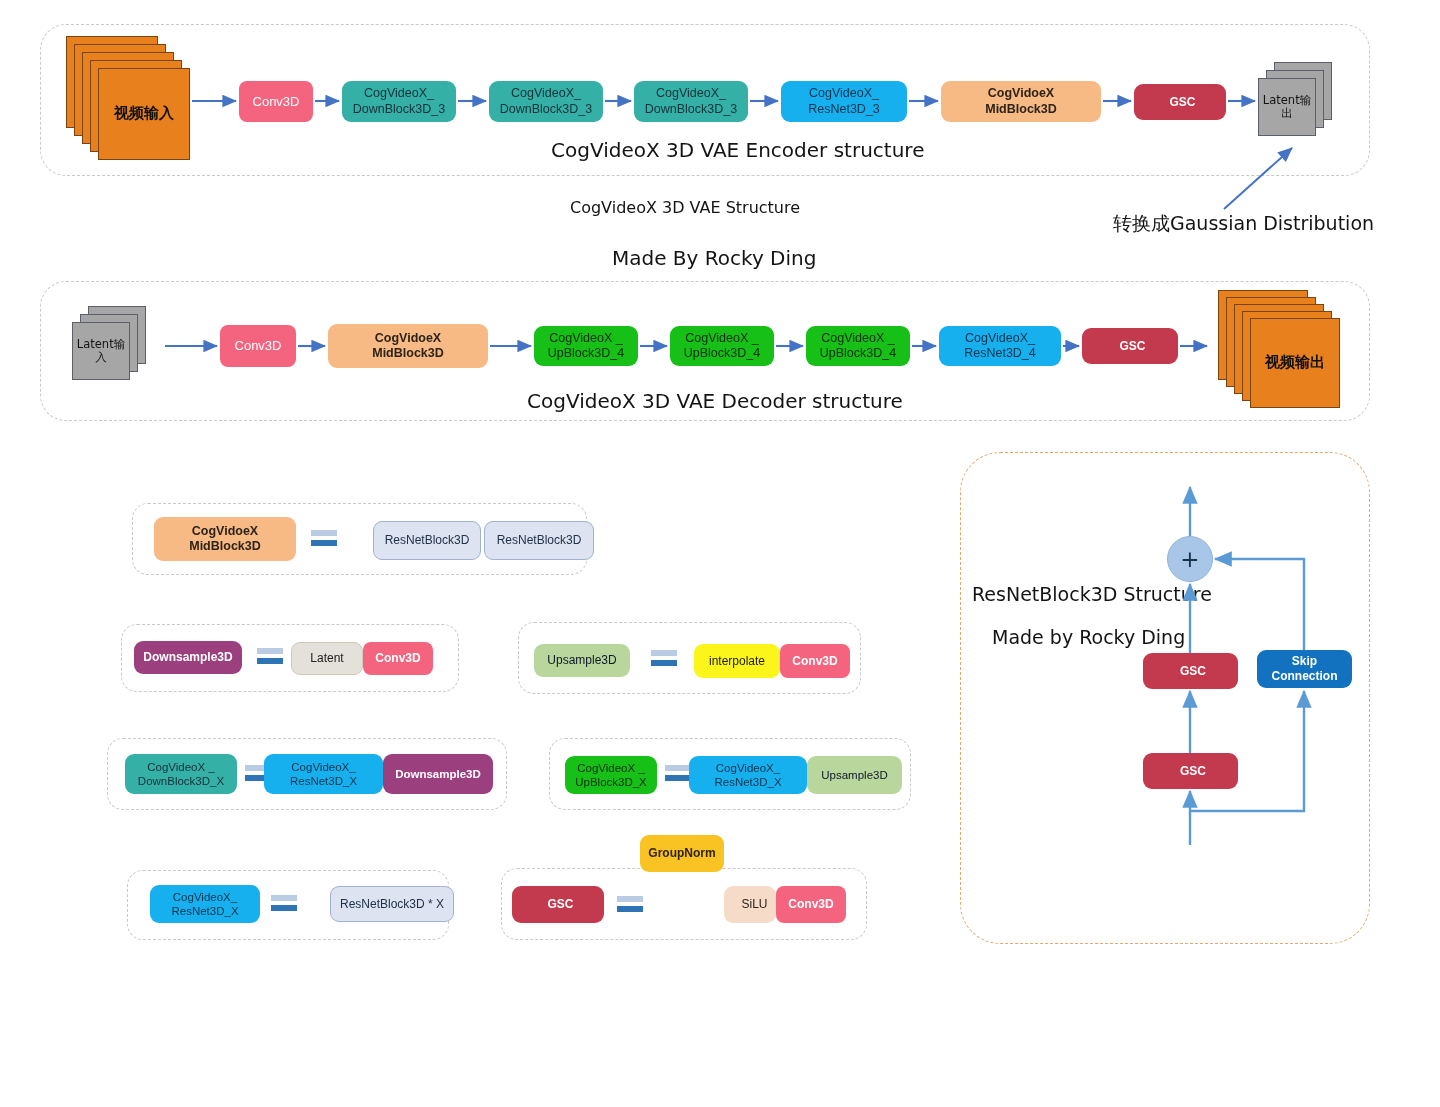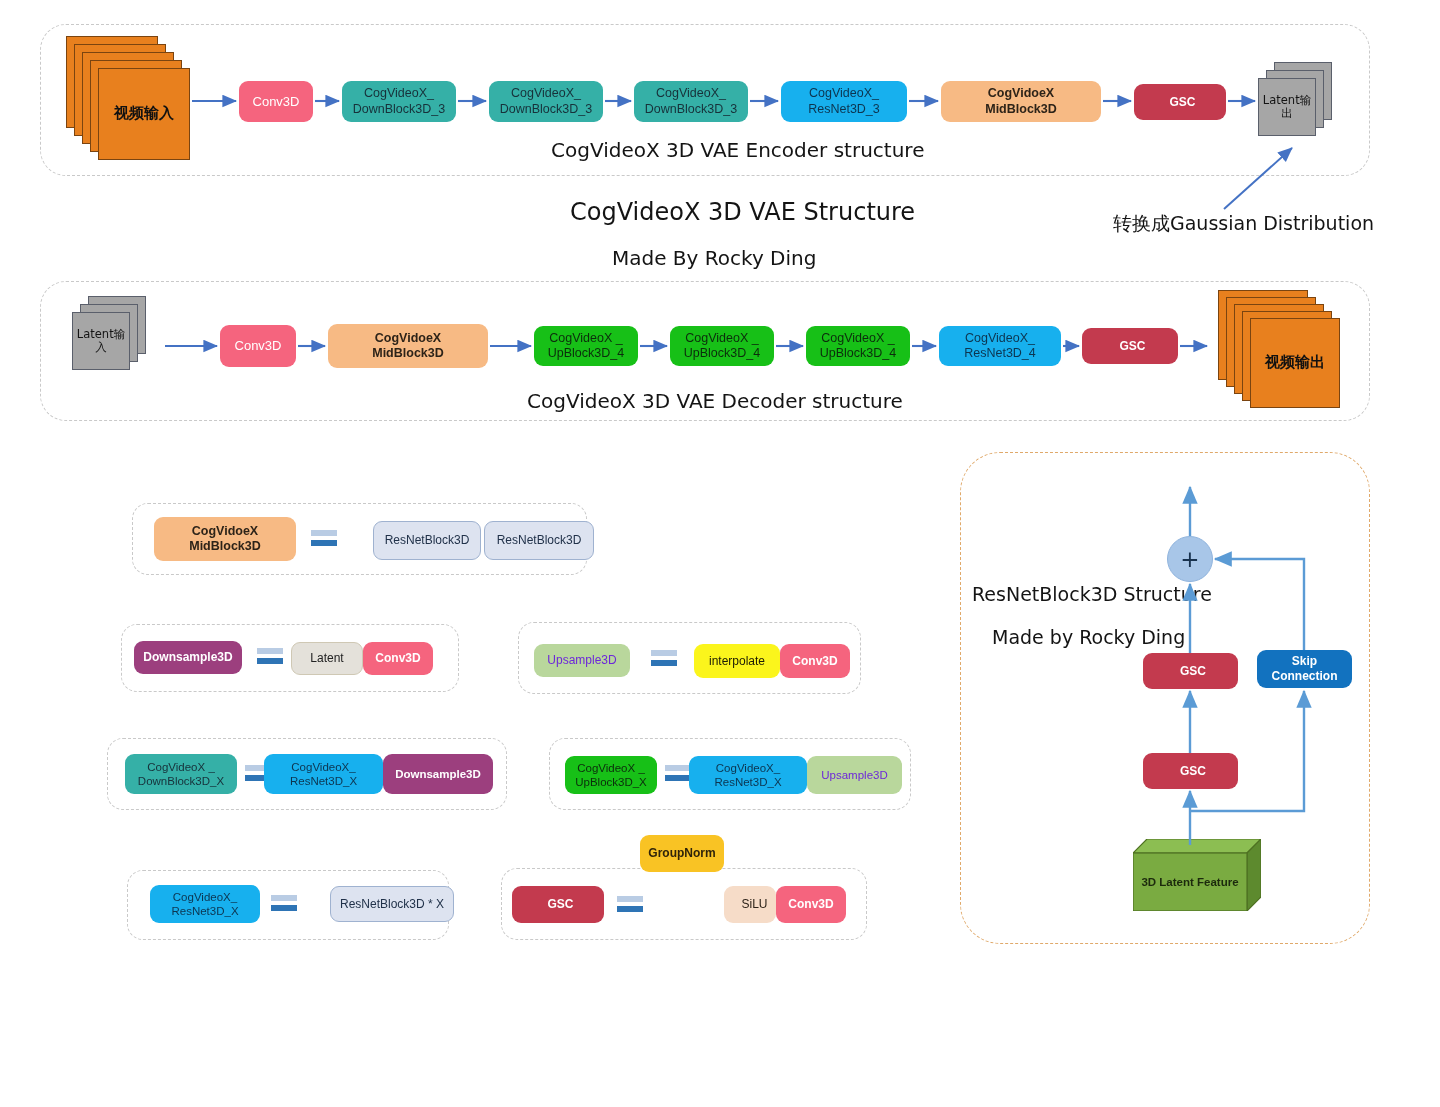--- a/index.html
+++ b/index.html
@@ -20,30 +20,30 @@
     border-radius: 9px;
     line-height: 1.22;
     font-size: 12.5px;
     color: #1d1d1d;
     white-space: pre-line;
     padding: 2px 4px;
   }
   .node .ln { display: block; width: 100%; }
 
   
-  .c-pink   { background: #f5647e; color: #ffffff; }
+  .c-pink   { background: #f5647e; color: #ffffff; border-radius: 8px; }
   .c-teal   { background: #35b0a7; color: #17313a; }
   .c-cyan   { background: #17b0ee; color: #0d3550; }
   .c-orange { background: #f7ba84; color: #2d2318; font-weight: bold; }
   .c-crimson{ background: #c33a4e; color: #ffffff; font-weight: bold; padding-left: 9px; }
   .c-green  { background: #17c017; color: #0c2d0c; }
   .c-lav    { background: #dde3f0; color: #21324a; border: 1px solid #9fb2d0; margin-left: 28px; }
   .c-purple { background: #9c3f7e; color: #ffffff; font-weight: bold; }
   .c-grey   { background: #e4e1da; color: #222; border: 1px solid #cfc8b4; }
-  .c-lgreen { background: #b9d79c; color: #6d28d9; }
+  .c-lgreen { background: #b9d79c; color: #0f172a; }
   .c-yellow { background: #fbf51c; color: #1c1c05; }
   .c-amber  { background: #f9c324; color: #30240a; font-weight: bold; }
   .c-peach  { background: #f6dcc8; color: #2c2218; padding-left: 13px; }
   .c-blue   { background: #1272bf; color: #ffffff; font-weight: bold; }
 
   
   .stack { position: absolute; }
   .stack .card {
     position: absolute;
     border: 1.4px solid #6a6a6a;
@@ -152,27 +152,27 @@
     <div class="card grey" style="left:16px; top:0px;  width:58px; height:58px;"></div>
     <div class="card grey" style="left:8px;  top:8px;  width:58px; height:58px;"></div>
     <div class="card grey" style="left:0px;  top:16px; width:58px; height:58px;">
       <span class="lbl">Latent输
 出</span>
     </div>
   </div>
 
   <div class="cap" style="left:551px; top:138px; font-size:20px;">CogVideoX 3D VAE Encoder structure</div>
 
-  <div class="cap" style="left:570px; top:198px; font-size:24px;">CogVideoX 3D VAE Structure</div>
+  <div class="cap" style="left:570px; top:198px; font-size:16px;">CogVideoX 3D VAE Structure</div>
   <div class="cap" style="left:612px; top:246px; font-size:20px;">Made By Rocky Ding</div>
   <div class="cap" style="left:1113px; top:211px; font-size:19px;">转换成Gaussian Distribution</div>
 
   <div class="dash" style="left:40px; top:281px; width:1330px; height:140px;"></div>
 
-  <div class="stack" style="left:72px; top:296px; width:90px; height:82px;">
+  <div class="stack" style="left:72px; top:306px; width:90px; height:82px;">
     <div class="card grey" style="left:16px; top:0px;  width:58px; height:58px;"></div>
     <div class="card grey" style="left:8px;  top:8px;  width:58px; height:58px;"></div>
     <div class="card grey" style="left:0px;  top:16px; width:58px; height:58px;">
       <span class="lbl">Latent输
 入</span>
     </div>
   </div>
 
   <div class="node c-pink" style="left:220px; top:325px; width:76px; height:42px; font-size:13px;">
     <span class="ln">Conv3D</span>
@@ -345,30 +345,20 @@
 
   <div class="node c-blue" style="left:1257px; top:650px; width:95px; height:38px; font-size:12px;">
     <span class="ln">Skip
 Connection</span>
   </div>
 
   <div class="node c-crimson" style="left:1143px; top:753px; width:95px; height:36px; font-size:12px;">
     <span class="ln">GSC</span>
   </div>
 
-  <div class="prism" style="left:1133px; top:839px; width:128px; height:72px;">
-    <svg width="128" height="72" style="position:absolute; left:0; top:0;">
-      <polygon points="0,14 14,0 128,0 114,14" fill="#8cbe52" stroke="#4e7122" stroke-width="1.2"></polygon>
-      <polygon points="114,14 128,0 128,58 114,72" fill="#5d8a2e" stroke="#4e7122" stroke-width="1.2"></polygon>
-      <rect x="0" y="14" width="114" height="58" fill="#7aab41" stroke="#4e7122" stroke-width="1.2"></rect>
-    </svg>
-    <div style="position:absolute; left:0; top:14px; width:114px; height:58px; display:flex; align-items:center; justify-content:center; font-size:11.5px; font-weight:bold; color:#1c2a0d;">
-      <span>3D Latent Feature</span>
-    </div>
-  </div>
 
   <svg class="wires">
     <defs>
       <marker id="ah" markerWidth="8" markerHeight="8" refX="6.5" refY="3" orient="auto">
         <path d="M0,0 L7,3 L0,6 z" fill="#4472c4"></path>
       </marker>
       <marker id="ah2" markerWidth="9" markerHeight="9" refX="7" refY="3.2" orient="auto">
         <path d="M0,0 L7.5,3.2 L0,6.4 z" fill="#4472c4"></path>
       </marker>
       <marker id="ahb" markerWidth="9" markerHeight="9" refX="7" refY="3.2" orient="auto">

